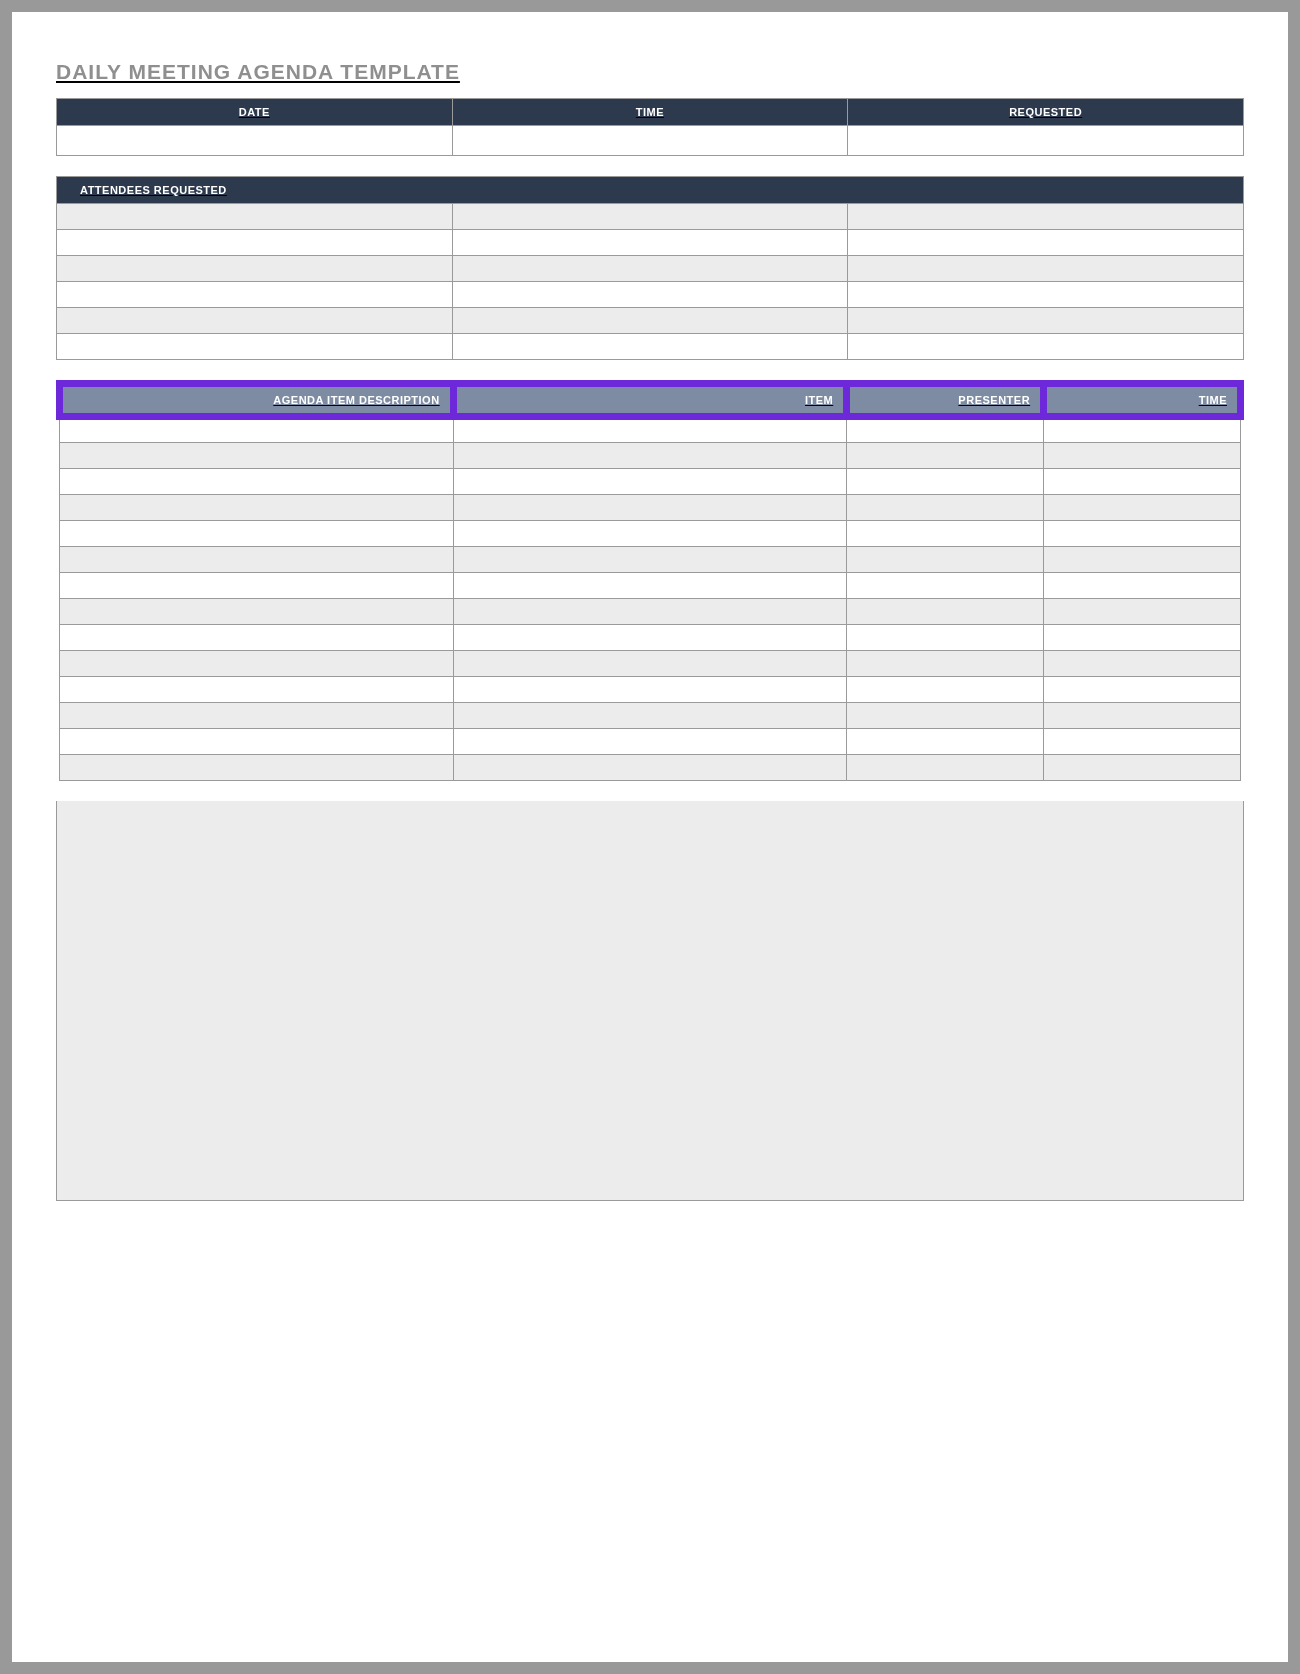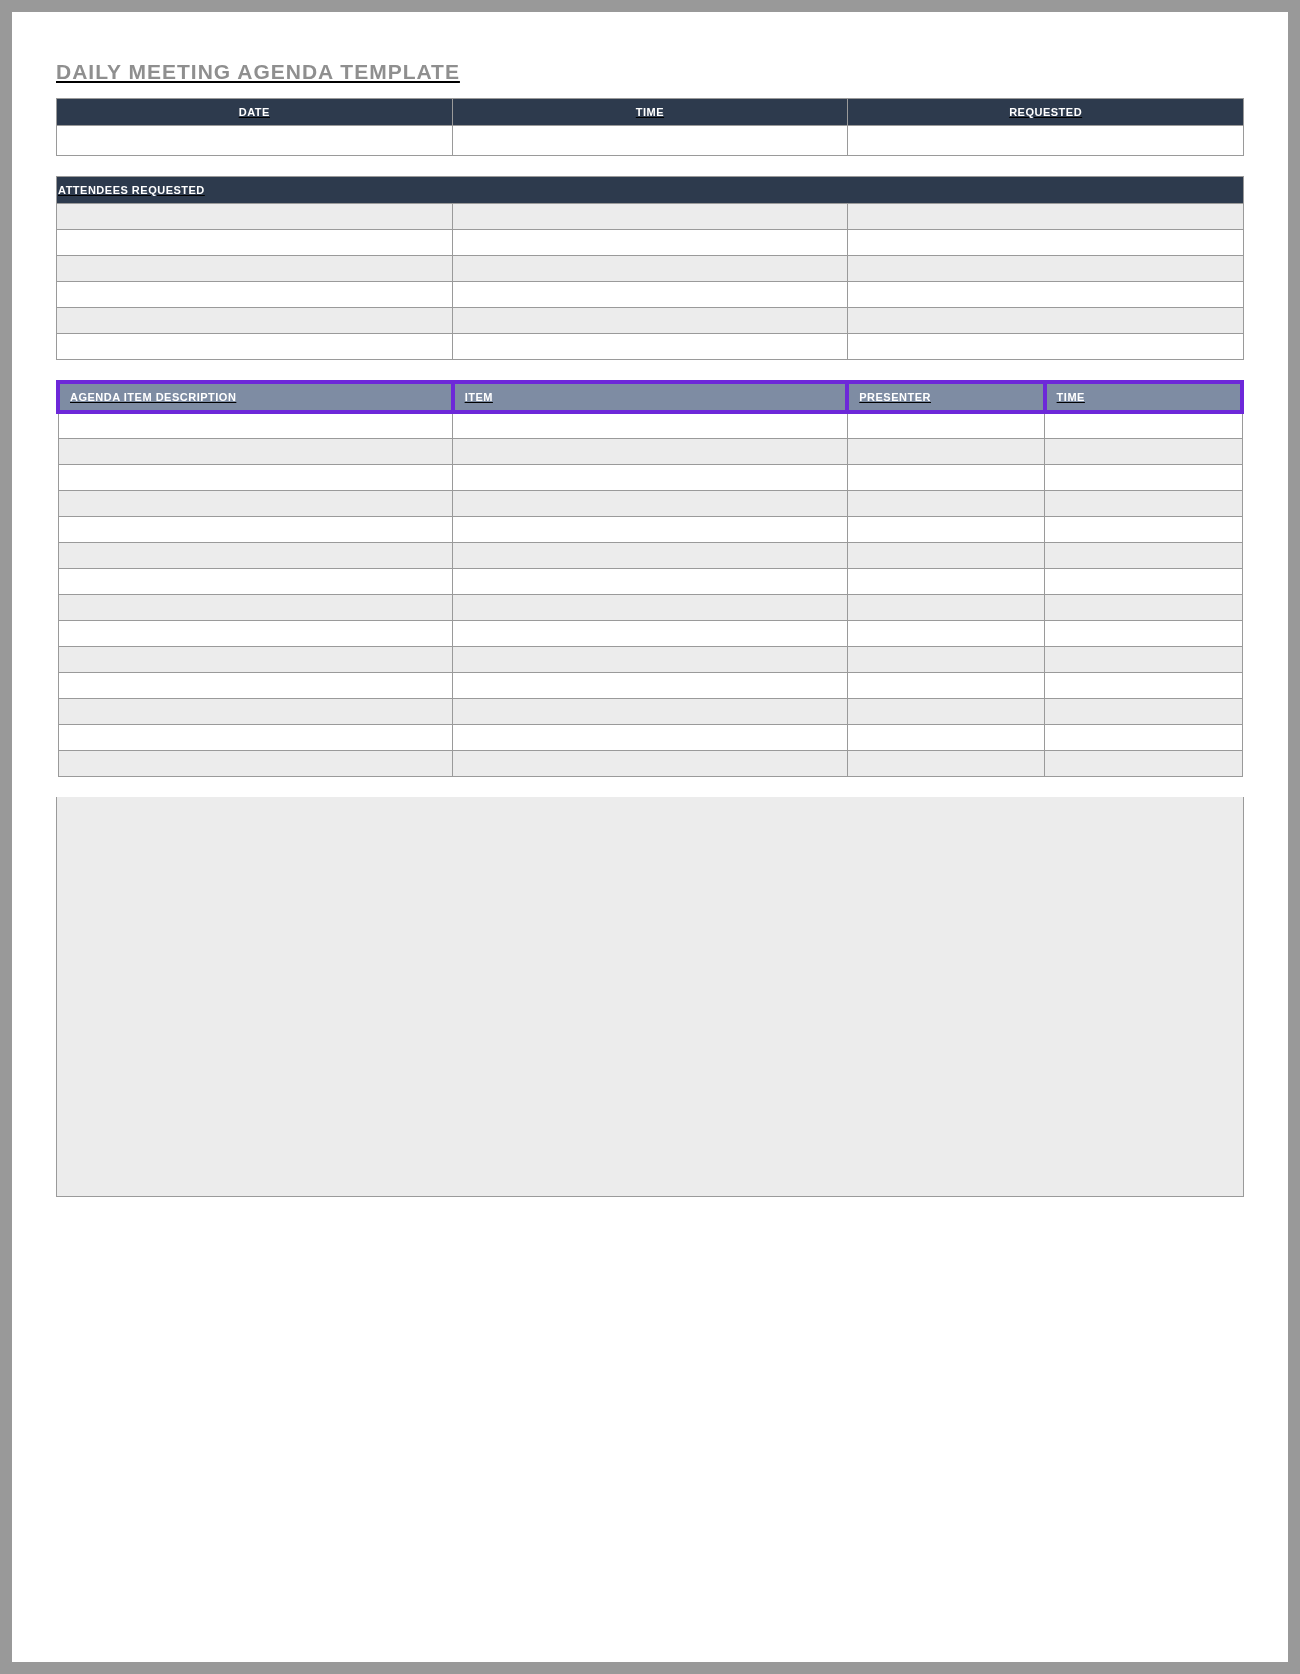--- a/index.html
+++ b/index.html
@@ -38,33 +38,33 @@
     color: #fff;
     font-size: 11px;
     font-weight: 700;
     letter-spacing: 0.5px;
     text-align: center;
     padding: 7px 10px;
     border: 1px solid #9a9a9a;
   }
   .band-dark-left td {
     text-align: left;
-    padding-left: 1px;
+    padding-left: 23px;
   }
 
   
   .band-slate th {
     background: #7e8ca3;
     color: #fff;
     font-size: 11px;
     font-weight: 700;
     letter-spacing: 0.5px;
-    text-align: left;
+    text-align: right;
     padding: 7px 10px;
-    border: 4px solid #6d28d9;
+    border: 7px solid #6d28d9;
   }
 
   
   tr.row td {
     border: 1px solid #9a9a9a;
     height: 26px;
     padding: 0 6px;
     font-size: 12px;
   }
   tr.row.white td { background: #fff; }

